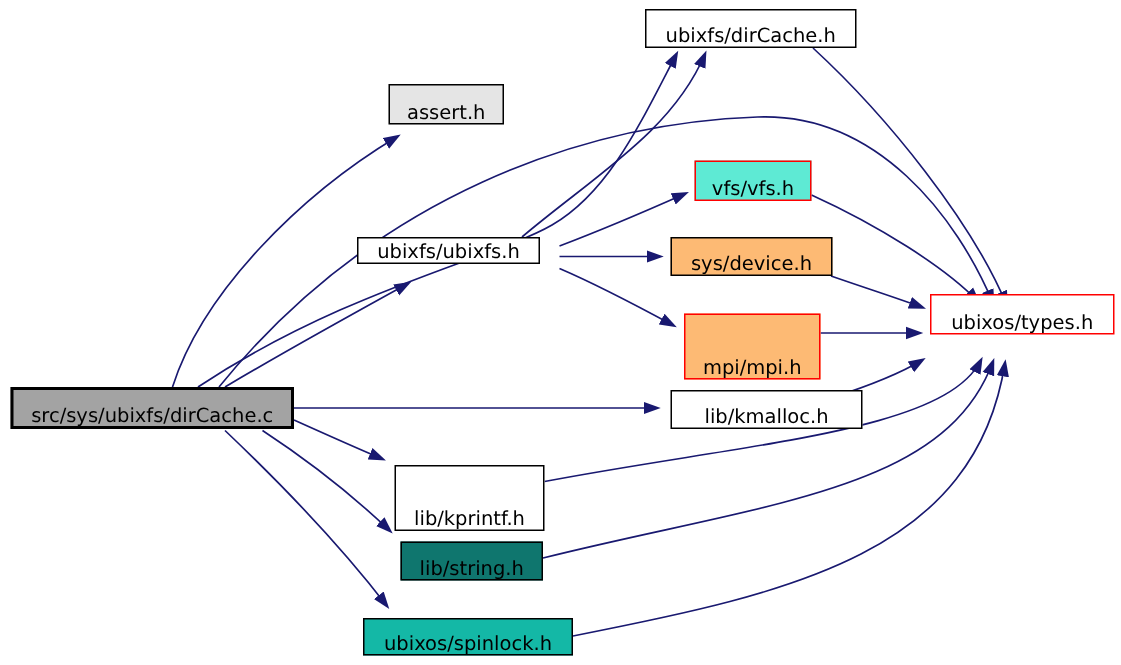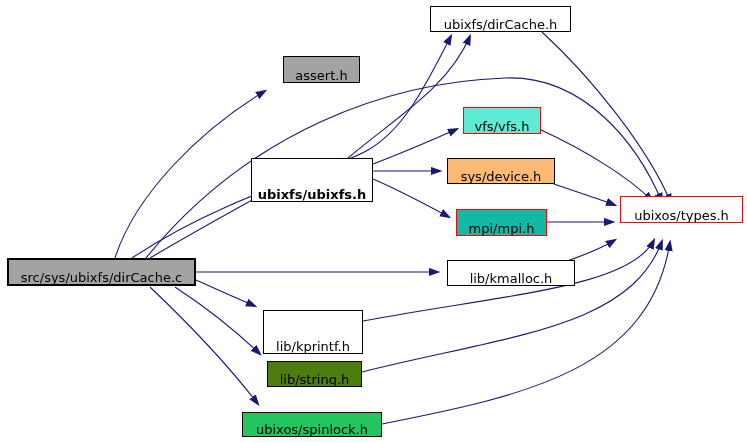--- a/index.html
+++ b/index.html
@@ -75,47 +75,47 @@
         <path class="edge" d="M 555,265 C 580,257 600,249 615,240" stroke="#191970" marker-end="url(#arrow)"></path>
         <path class="edge" d="M 363,321 C 500,295 630,288 654,240" stroke="#191970" marker-end="url(#arrow)"></path>
         <path class="edge" d="M 362,372 C 510,335 630,328 662,241" stroke="#191970" marker-end="url(#arrow)"></path>
         <path class="edge" d="M 382,424 C 530,395 650,368 670,242" stroke="#191970" marker-end="url(#arrow)"></path>
       </g>
   </svg>
   <div id="nodes">
       <div class="node main" style="left: 7px; top: 258px; width: 189px; height: 28px; border-color: rgb(0, 0, 0); background: #a3a3a3;">
         <span>src/sys/ubixfs/dirCache.c</span>
       </div>
-      <div class="node" style="left: 283px; top: 56px; width: 77px; height: 27px; border-color: rgb(0, 0, 0); background: #a3a3a3;">
+      <div class="node" style="left: 259px; top: 56px; width: 77px; height: 27px; border-color: rgb(0, 0, 0); background: #e5e5e5;">
         <span>assert.h</span>
       </div>
       <div class="node" style="left: 430px; top: 6px; width: 141px; height: 26px; border-color: rgb(0, 0, 0); background: rgb(255, 255, 255);">
         <span>ubixfs/dirCache.h</span>
       </div>
-      <div class="node" style="left: 251px; top: 158px; width: 122px; height: 44px; border-color: rgb(0, 0, 0); background: rgb(255, 255, 255); font-weight: bold;">
+      <div class="node" style="left: 238px; top: 158px; width: 122px; height: 18px; border-color: rgb(0, 0, 0); background: rgb(255, 255, 255);">
         <span>ubixfs/ubixfs.h</span>
       </div>
       <div class="node" style="left: 463px; top: 107px; width: 78px; height: 27px; border-color: rgb(255, 0, 0); background: #5eead4;">
         <span>vfs/vfs.h</span>
       </div>
       <div class="node" style="left: 447px; top: 158px; width: 108px; height: 26px; border-color: rgb(0, 0, 0); background: #fdba74;">
         <span>sys/device.h</span>
       </div>
-      <div class="node" style="left: 456px; top: 209px; width: 91px; height: 27px; border-color: rgb(255, 0, 0); background: #14b8a6;">
+      <div class="node" style="left: 456px; top: 209px; width: 91px; height: 44px; border-color: rgb(255, 0, 0); background: #fdba74;">
         <span>mpi/mpi.h</span>
       </div>
       <div class="node" style="left: 620px; top: 196px; width: 123px; height: 27px; border-color: rgb(255, 0, 0); background: rgb(255, 255, 255);">
         <span>ubixos/types.h</span>
       </div>
       <div class="node" style="left: 447px; top: 260px; width: 128px; height: 26px; border-color: rgb(0, 0, 0); background: rgb(255, 255, 255);">
         <span>lib/kmalloc.h</span>
       </div>
       <div class="node" style="left: 263px; top: 310px; width: 100px; height: 44px; border-color: rgb(0, 0, 0); background: rgb(255, 255, 255);">
         <span>lib/kprintf.h</span>
       </div>
-      <div class="node" style="left: 267px; top: 361px; width: 95px; height: 26px; border-color: rgb(0, 0, 0); background: #4d7c0f;">
+      <div class="node" style="left: 267px; top: 361px; width: 95px; height: 26px; border-color: rgb(0, 0, 0); background: #0f766e;">
         <span>lib/string.h</span>
       </div>
-      <div class="node" style="left: 242px; top: 412px; width: 140px; height: 25px; border-color: rgb(0, 0, 0); background: #22c55e;">
+      <div class="node" style="left: 242px; top: 412px; width: 140px; height: 25px; border-color: rgb(0, 0, 0); background: #14b8a6;">
         <span>ubixos/spinlock.h</span>
       </div>
     </div>
 </div>
 
 </body></html>

